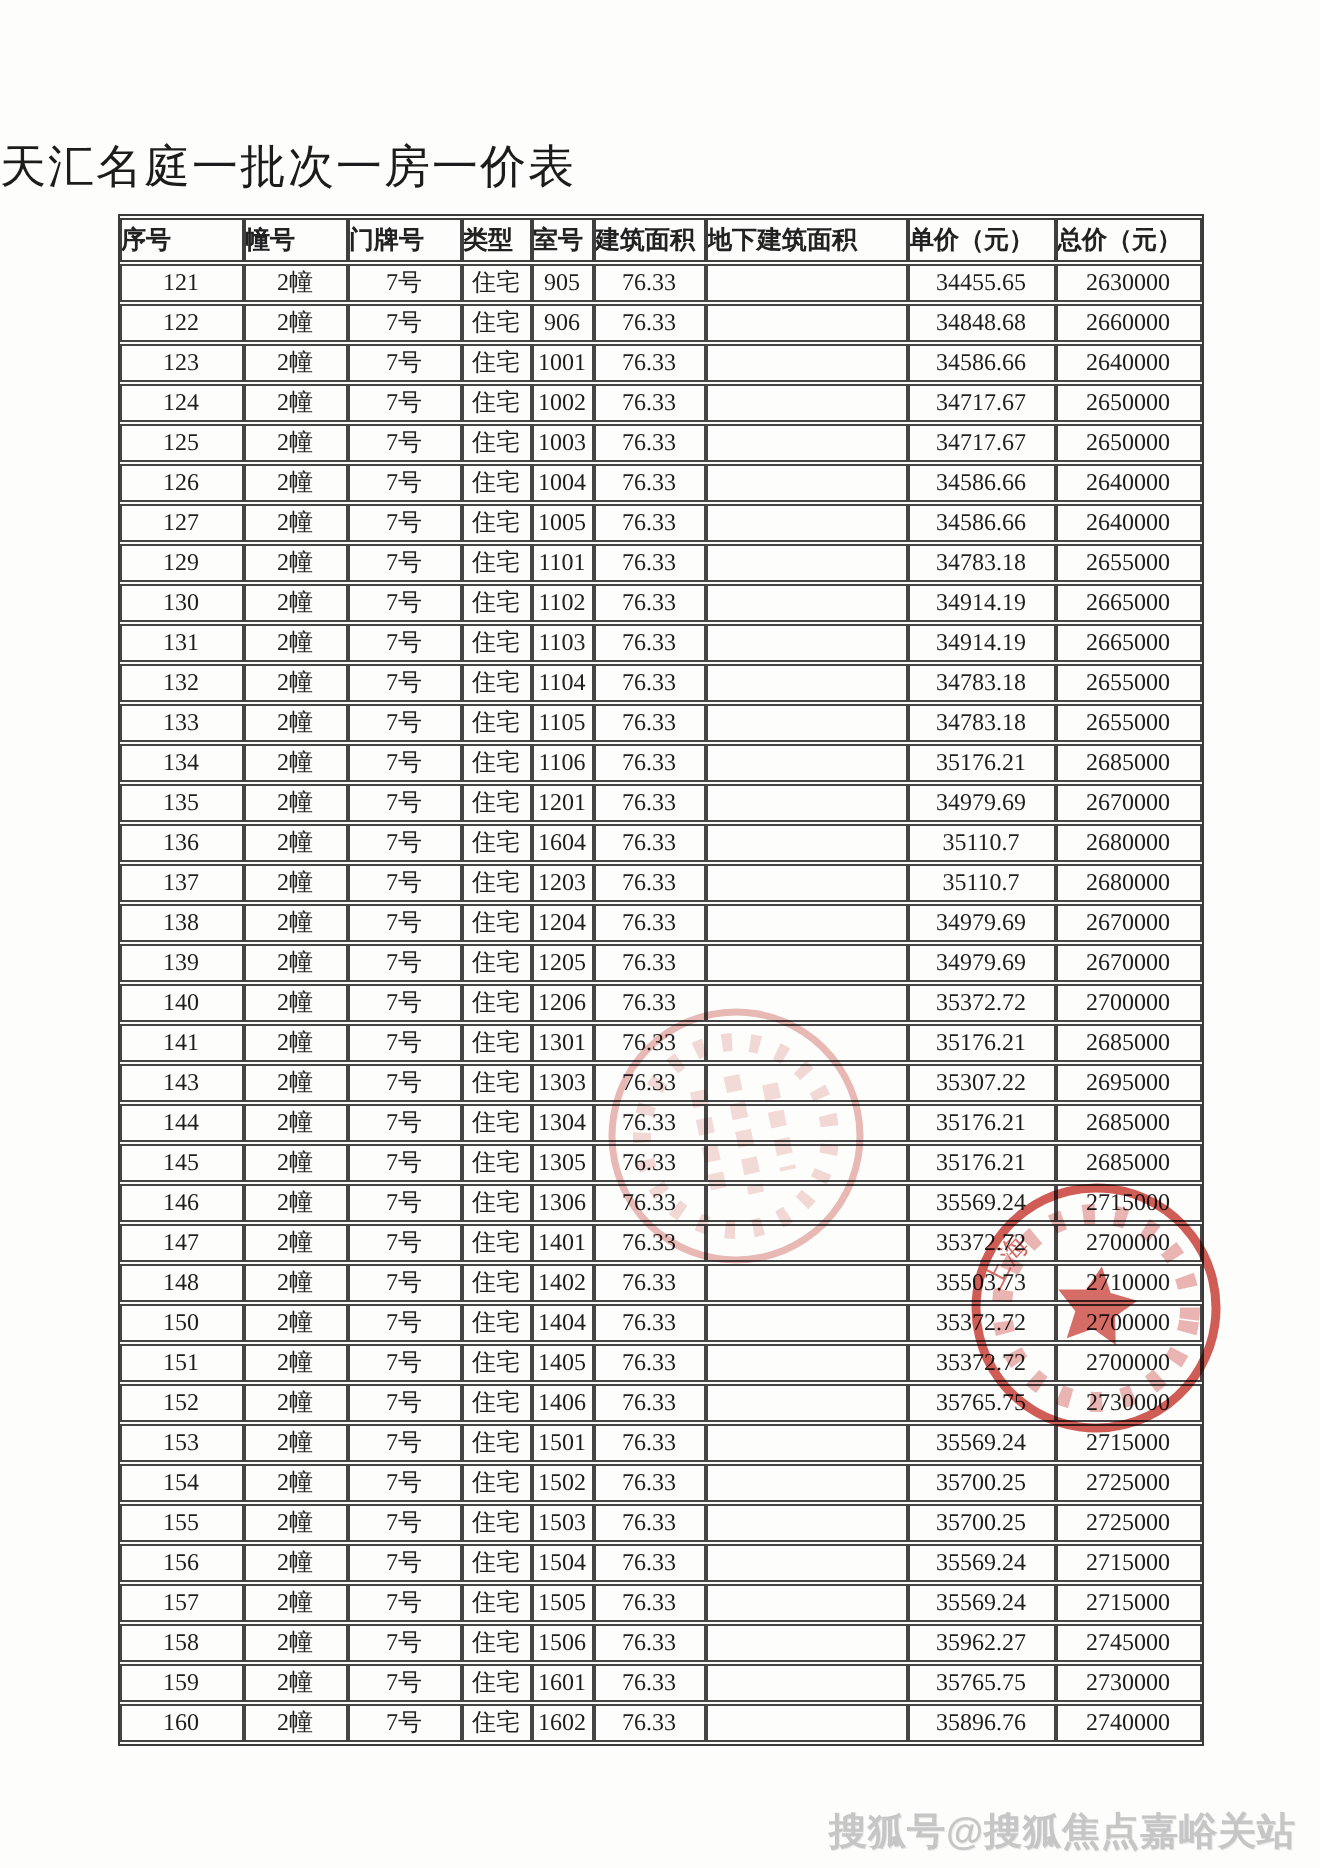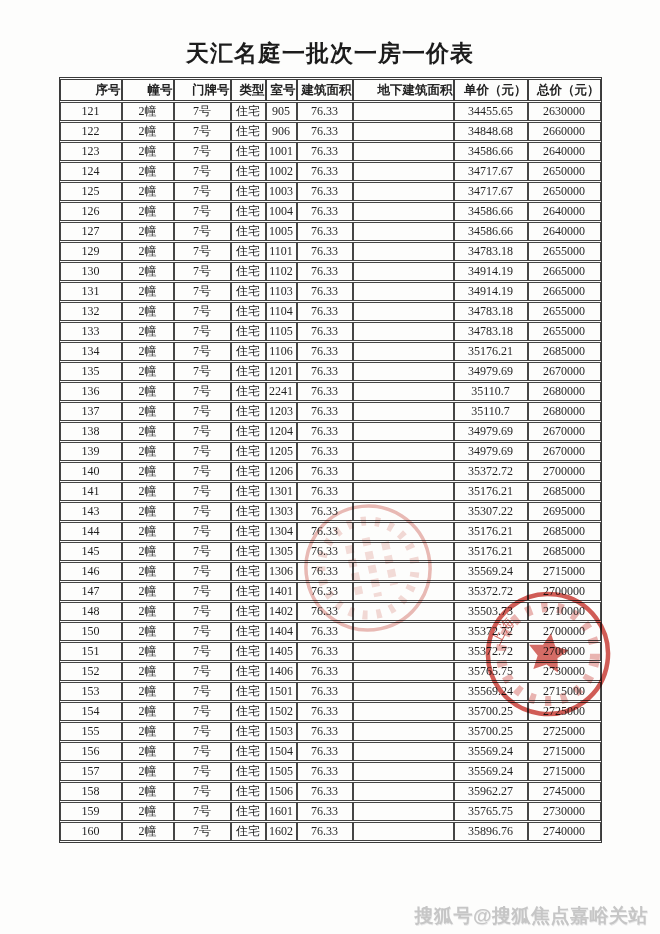--- a/index.html
+++ b/index.html
@@ -11,43 +11,43 @@
     overflow: hidden;
     font-family: "Liberation Serif", "DejaVu Serif", serif;
   }
   .page {
     position: relative;
     width: 660px;
     height: 934px;
   }
   .doc-title {
     margin: 0;
-    padding-top: 38px;
-    text-align: center;
+    padding-top: 68px;
+    text-align: left;
     font-size: 23px;
-    font-weight: bold;
+    font-weight: normal;
     letter-spacing: 1px;
     color: #1c1c1c;
   }
   table.price-table {
     margin: 8px auto 0 auto;
     width: 541px;
     table-layout: fixed;
     border-collapse: separate;
     border-spacing: 0 1px;
     border: 1px solid #3a3a3a;
     background: #fdfdfc;
   }
   table.price-table th {
     border: 1px solid #3f3f3f;
     height: 20px;
     font-size: 12.5px;
     font-weight: bold;
     color: #222;
-    text-align: right;
+    text-align: left;
     padding: 0;
     overflow: hidden;
     white-space: nowrap;
   }
   table.price-table td {
     border: 1px solid #454545;
     height: 16px;
     font-size: 12px;
     color: #1f1f1f;
     text-align: center;
@@ -259,21 +259,21 @@
           <td>76.33</td>
           <td></td>
           <td>34979.69</td>
           <td>2670000</td>
         </tr>
         <tr>
           <td>136</td>
           <td>2幢</td>
           <td>7号</td>
           <td>住宅</td>
-          <td>2241</td>
+          <td>1604</td>
           <td>76.33</td>
           <td></td>
           <td>35110.7</td>
           <td>2680000</td>
         </tr>
         <tr>
           <td>137</td>
           <td>2幢</td>
           <td>7号</td>
           <td>住宅</td>

